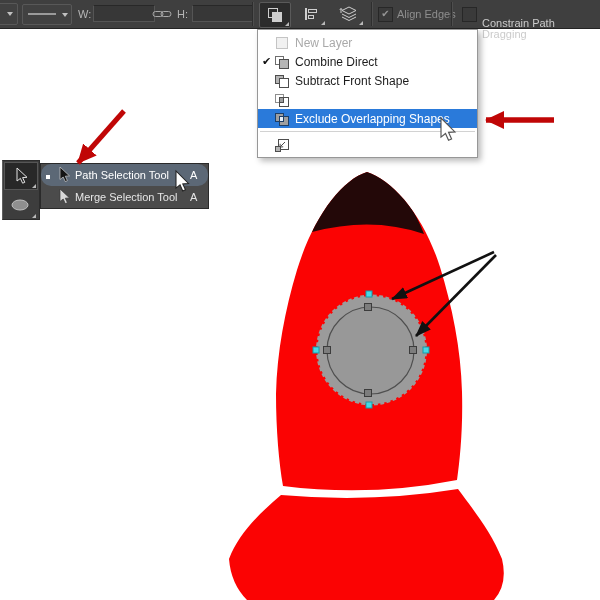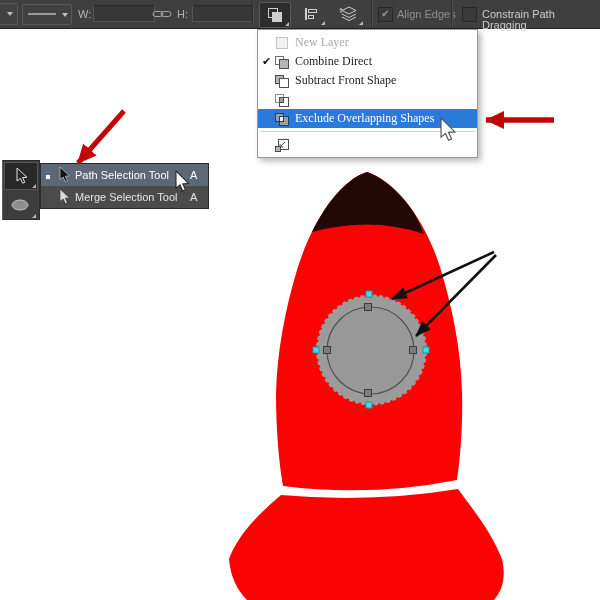--- a/index.html
+++ b/index.html
@@ -19,36 +19,36 @@
   .tri-down{width:0;height:0;border-left:3px solid transparent;border-right:3px solid transparent;border-top:4px solid #c0c0c0;}
   .corner-tri{position:absolute;right:1px;bottom:1px;width:0;height:0;
               border-left:4px solid transparent;border-top:4px solid transparent;border-bottom:4px solid #b9b9b9;transform:rotate(0deg);}
   .ddbox{position:absolute;background:#414141;border:1px solid #585858;border-radius:2px;}
   .checkbox{position:absolute;top:7px;width:13px;height:13px;background:#3a3a3a;border:1px solid #272727;
             color:#959595;font-size:10px;line-height:12px;text-align:center;}
 
   
   .pathmenu{position:absolute;left:257px;top:29px;width:219px;background:#ffffff;
             border:1px solid #979797;box-shadow:3px 3px 6px rgba(0,0,0,.28);padding:3px 0;z-index:20;}
-  .mrow{display:flex;align-items:center;height:19px;font-size:12px;color:#1c1c1c;padding:0 2px;white-space:nowrap;font-family:Liberation Serif, serif;}
+  .mrow{display:flex;align-items:center;height:19px;font-size:12px;color:#1c1c1c;padding:0 2px;white-space:nowrap;}
   .mrow .mcheck{width:13px;flex:none;text-align:center;font-size:11px;color:#111;}
   .mrow .micon{width:16px;height:14px;flex:none;margin:0 5px 0 1px;}
   .mrow.disabled{color:#a9a9a9;}
   .mrow.hl{background:#2a7ada;color:#ffffff;}
   .msep{height:1px;background:#d2d2d2;margin:3px 2px;}
 
   
   .toolstrip{position:absolute;left:2px;top:160px;width:36px;height:58px;background:#3d3d3d;
              border:1px solid #2c2c2c;border-left-color:#5f5f5f;z-index:20;}
   .stripbtn{position:relative;width:34px;height:28px;display:flex;align-items:center;justify-content:center;}
   .stripbtn.pressed{background:#282828;border:1px solid #565656;width:32px;height:26px;margin:1px;}
   .flyout{position:absolute;left:40px;top:163px;width:167px;background:#4b4b4b;
           border:1px solid #2a2a2a;z-index:20;}
   .frow{display:flex;align-items:center;height:22px;font-size:11px;color:#e6e6e6;}
-  .frow.hl2{background:#5c6876;color:#ffffff;}
+  .frow.hl2{background:#5c6876;color:#ffffff;border-radius:10px;}
   .fbullet{width:14px;flex:none;text-align:center;}
   .fbullet .sq{display:inline-block;width:4px;height:4px;background:#fff;}
   .ficon{width:20px;flex:none;text-align:center;}
   .flabel{flex:1;}
   .fshortcut{width:18px;flex:none;}
 
   .overlay{position:absolute;left:0;top:0;z-index:50;pointer-events:none;}
 </style>
 </head>
 <body>
@@ -103,21 +103,21 @@
     <div class="vsep" style="left:371px;"></div>
 
     <div class="checkbox" style="left:378px;">
       <span>✔</span>
     </div>
     <span class="tblabel abs" style="left:397px;top:9px;color:#8e8e8e;">Align Edges</span>
 
     <div class="vsep" style="left:451px;"></div>
 
     <div class="checkbox" style="left:462px;"></div>
-    <span class="tblabel abs" style="left:482px;top:9px;color:#cbcbcb;">Constrain Path Dragging</span>
+    <span class="tblabel abs" style="left:482px;top:18px;color:#cbcbcb;">Constrain Path Dragging</span>
   </div>
 
   <div class="pathmenu">
     <div class="mrow disabled">
       <span class="mcheck"></span>
       <svg class="micon">
         <rect x="2.5" y="1.5" width="11" height="11" fill="#f1f1f1" stroke="#c4c4c4"></rect>
       </svg>
       <span class="mlabel">New Layer</span>
     </div>

